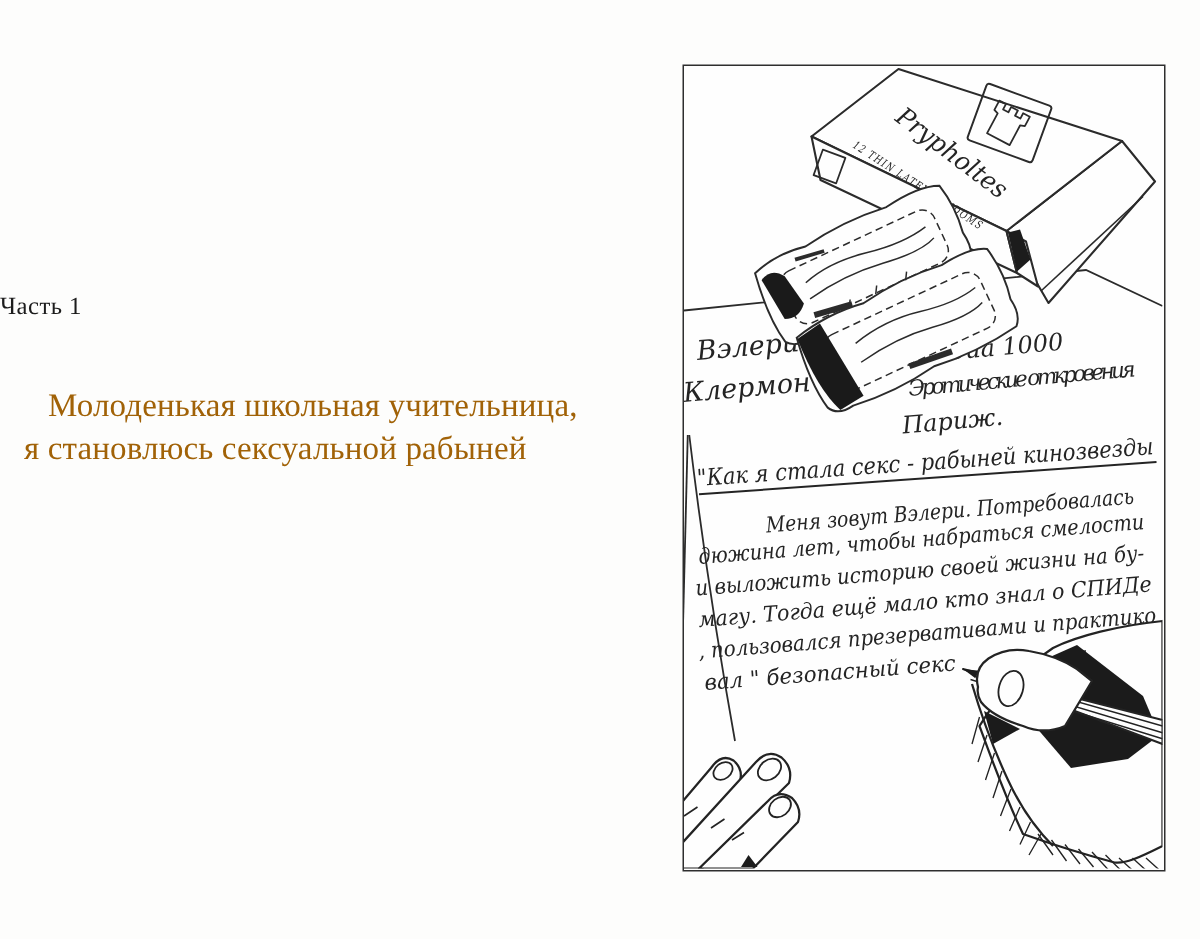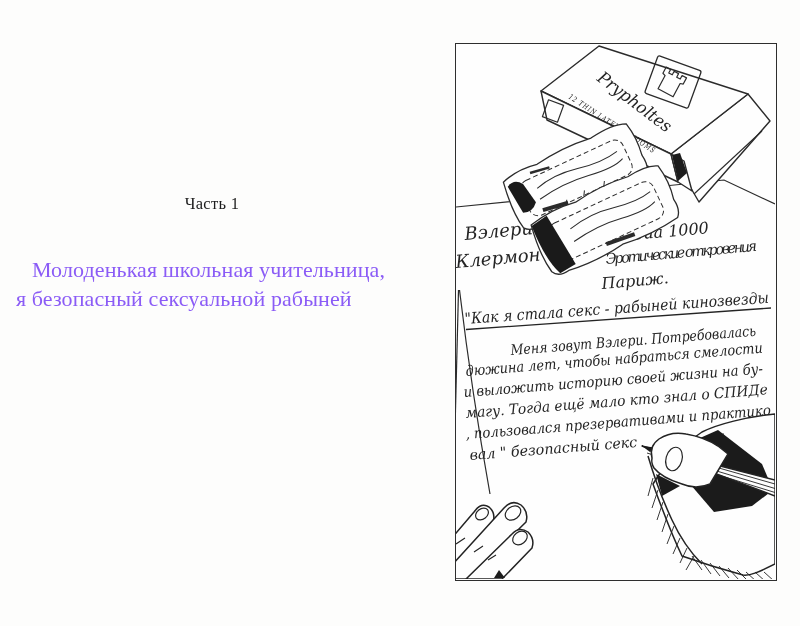--- a/index.html
+++ b/index.html
@@ -1,39 +1,39 @@
 <!DOCTYPE html>
 <html><head>
 <meta charset="utf-8">
 <style>
   html,body{margin:0;padding:0;background:#ffffff;}
   .page{position:relative;width:800px;height:626px;background:#fdfdfc;overflow:hidden;
         font-family:"Liberation Serif","DejaVu Serif",serif;color:#1c1c1c;}
-  .part-title{position:absolute;left:0;top:194px;width:424px;text-align:center;
+  .part-title{position:absolute;left:0;top:194px;width:424px;
               font-size:16.5px;letter-spacing:0.3px;}
   .intro{position:absolute;left:16px;top:256px;font-size:22px;line-height:28.6px;
-         letter-spacing:0.1px;color:#8b5cf6;}
+         letter-spacing:0.1px;color:#a16207;}
   .intro .l1{text-indent:16px;}
   .panel{position:absolute;left:455px;top:43px;width:322px;height:538px;
          border:1.6px solid #2e2e2e;background:#fefefe;box-sizing:border-box;}
   .panel svg{position:absolute;left:0;top:0;}
   svg text{fill:#242424;}
   .hand-text{font-family:"DejaVu Serif",serif;font-style:italic;}
   .print-text{font-family:"DejaVu Serif",serif;font-style:italic;}
 </style>
 </head>
 <body>
 
 <div class="page">
 
   <div class="part-title">Часть 1</div>
 
   <div class="intro">
     <div class="l1">Молоденькая школьная учительница,</div>
-    <div class="l2">я безопасный сексуальной рабыней</div>
+    <div class="l2">я становлюсь сексуальной рабыней</div>
   </div>
 
   <div class="panel">
     <svg width="319" height="535" viewBox="0 0 319 535">
 
       <g stroke="#2b2b2b" stroke-width="1.2" fill="none">
         <polygon points="0,163 268,136 319,160 319,535 0,535" fill="#fefefe" stroke="none"></polygon>
         <polyline points="0,163 268,136 319,160" fill="none"></polyline>
 
         <path d="M2.5,246 L-3,466"></path>

